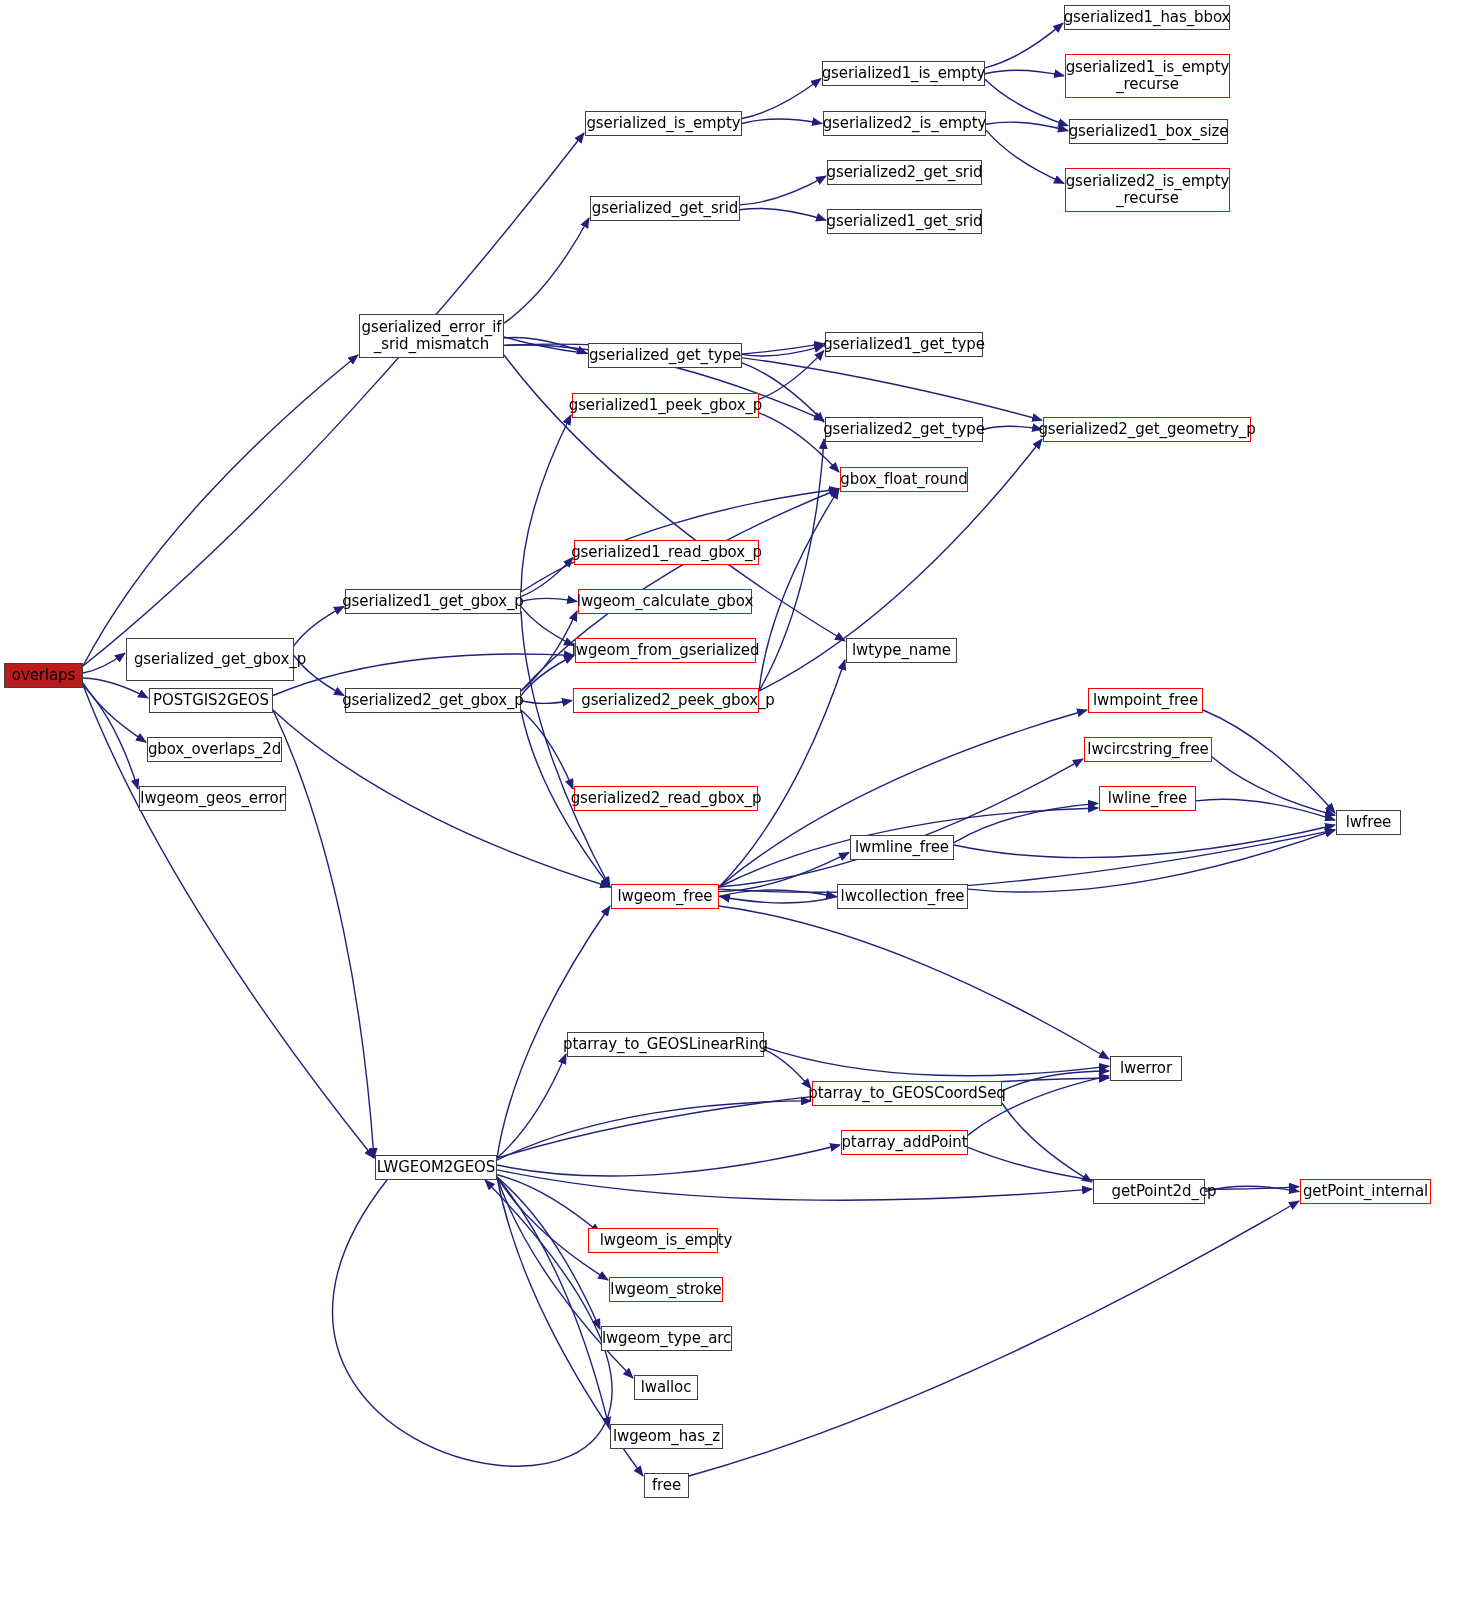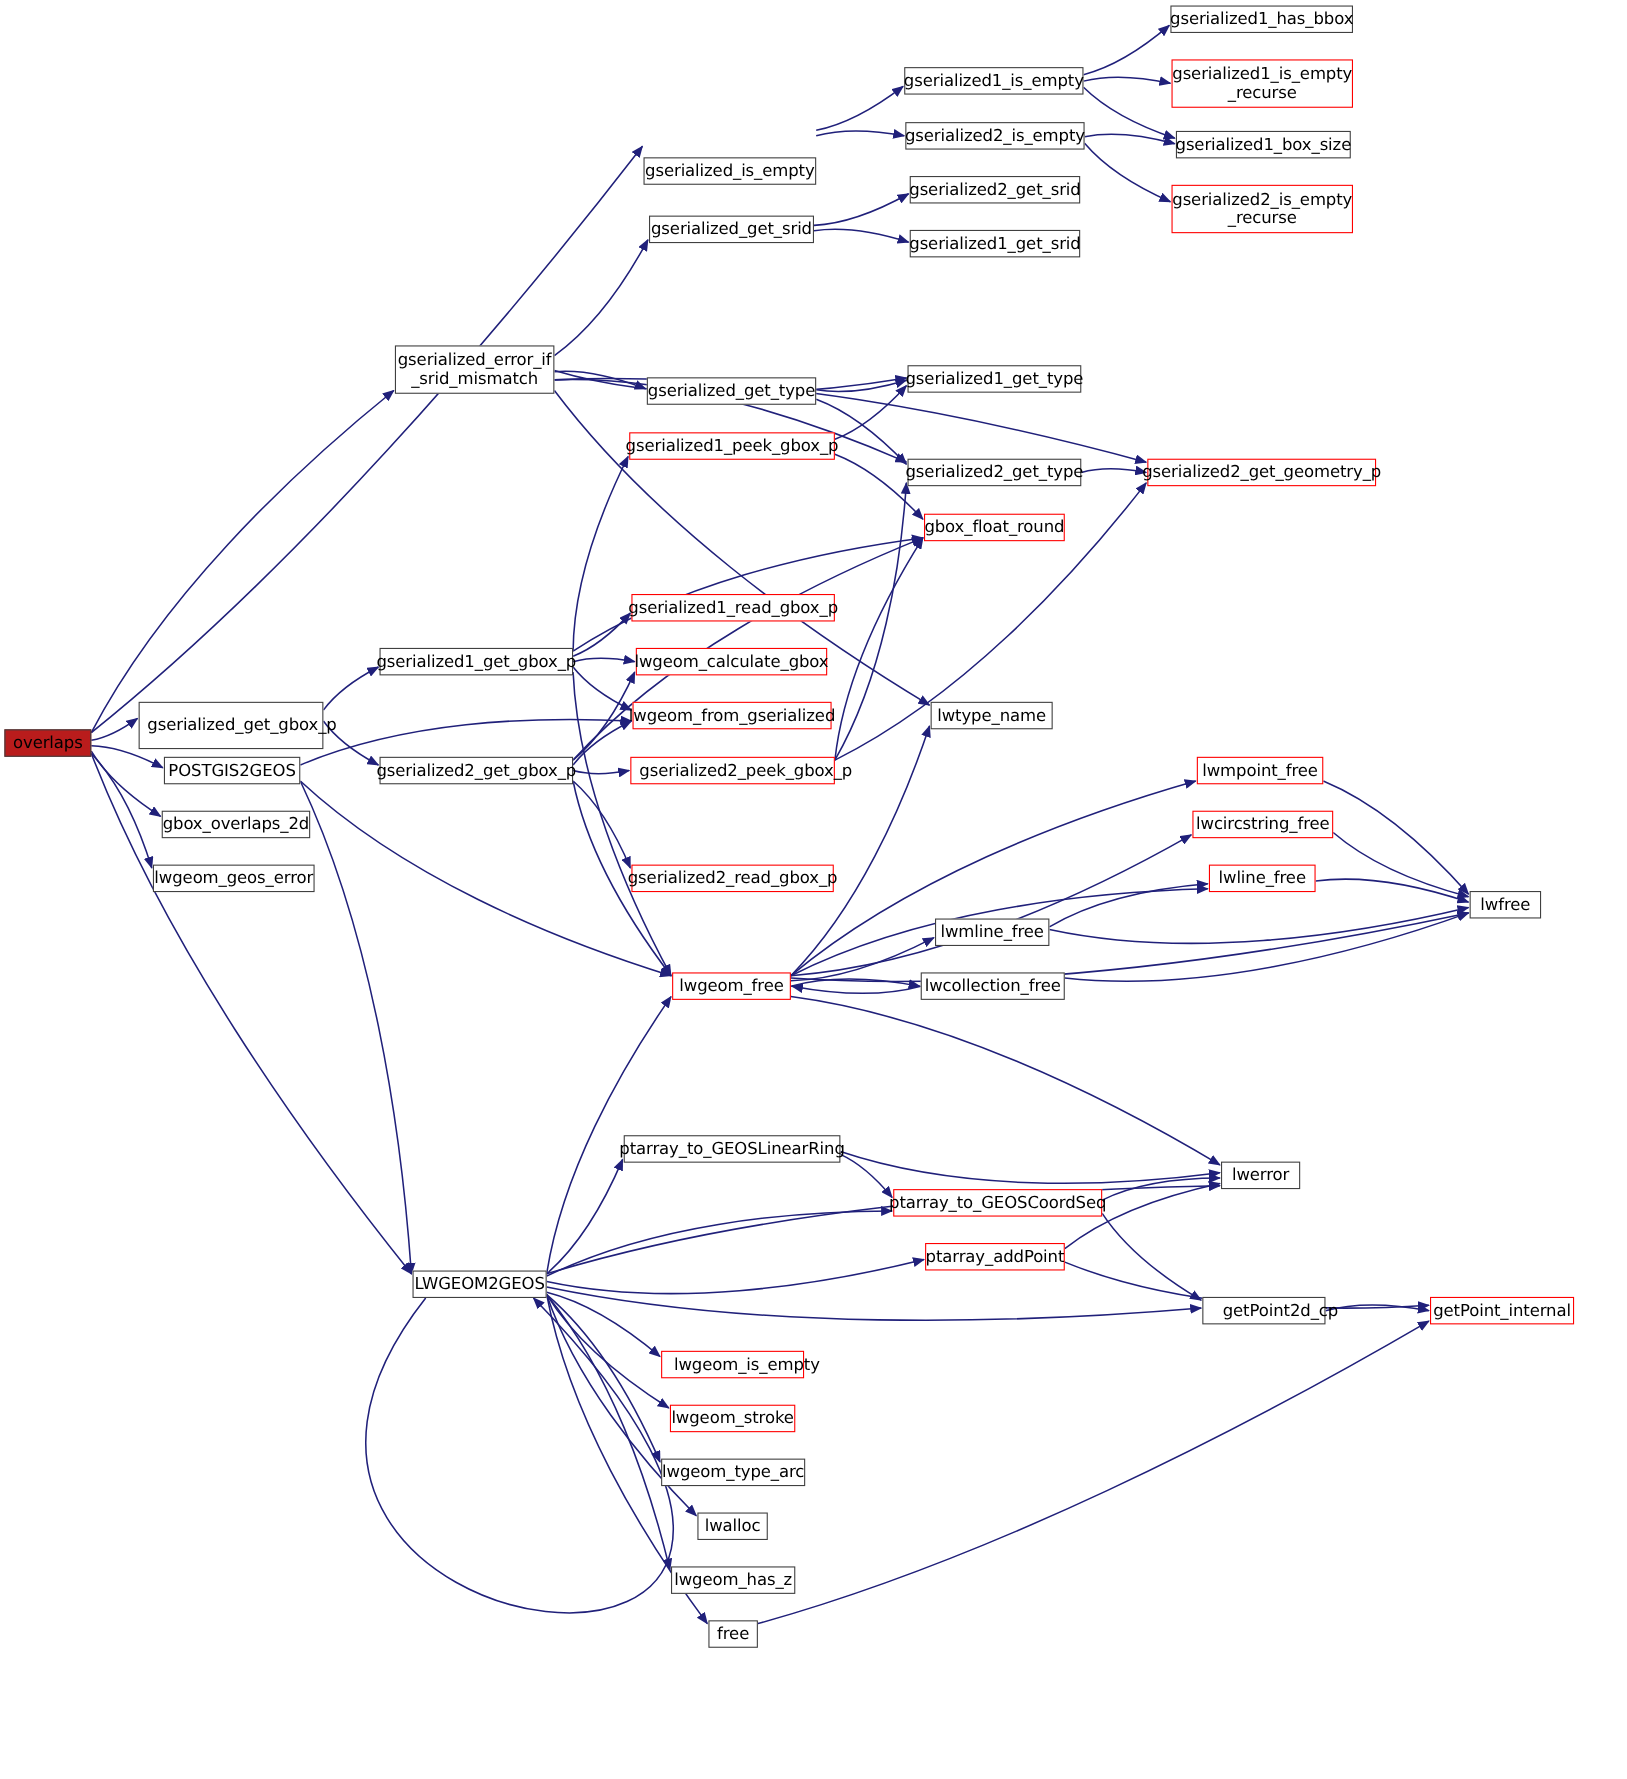--- a/index.html
+++ b/index.html
@@ -131,33 +131,33 @@
   <div id="nodes">
       <div class="node root" style="left: 4px; top: 663px; width: 79px; height: 25px;">overlaps</div>
       <div class="node" style="left: 126px; top: 638px; width: 168px; height: 43px; padding-left: 20px;">gserialized_get_gbox_p</div>
       <div class="node" style="left: 149px; top: 688px; width: 124px; height: 25px;">POSTGIS2GEOS</div>
       <div class="node" style="left: 147px; top: 737px; width: 135px; height: 25px;">gbox_overlaps_2d</div>
       <div class="node" style="left: 139px; top: 786px; width: 147px; height: 25px;">lwgeom_geos_error</div>
       <div class="node" style="left: 345px; top: 589px; width: 176px; height: 25px;">gserialized1_get_gbox_p</div>
       <div class="node" style="left: 345px; top: 688px; width: 176px; height: 25px;">gserialized2_get_gbox_p</div>
       <div class="node" style="left: 359px; top: 314px; width: 145px; height: 44px;">gserialized_error_if
 _srid_mismatch</div>
-      <div class="node" style="left: 585px; top: 111px; width: 157px; height: 25px; margin-top: 32px;">gserialized_is_empty</div>
+      <div class="node" style="left: 585px; top: 111px; width: 157px; height: 25px;">gserialized_is_empty</div>
       <div class="node" style="left: 590px; top: 196px; width: 150px; height: 25px;">gserialized_get_srid</div>
       <div class="node" style="left: 588px; top: 343px; width: 154px; height: 25px;">gserialized_get_type</div>
       <div class="node red" style="left: 572px; top: 393px; width: 187px; height: 25px;">gserialized1_peek_gbox_p</div>
       <div class="node red" style="left: 574px; top: 540px; width: 185px; height: 25px;">gserialized1_read_gbox_p</div>
       <div class="node red" style="left: 578px; top: 589px; width: 174px; height: 25px;">lwgeom_calculate_gbox</div>
       <div class="node red" style="left: 575px; top: 638px; width: 181px; height: 25px;">lwgeom_from_gserialized</div>
       <div class="node red" style="left: 573px; top: 688px; width: 186px; height: 25px; padding-left: 24px;">gserialized2_peek_gbox_p</div>
       <div class="node red" style="left: 574px; top: 786px; width: 184px; height: 25px;">gserialized2_read_gbox_p</div>
       <div class="node red" style="left: 611px; top: 884px; width: 108px; height: 25px;">lwgeom_free</div>
       <div class="node" style="left: 567px; top: 1032px; width: 197px; height: 25px;">ptarray_to_GEOSLinearRing</div>
       <div class="node" style="left: 375px; top: 1155px; width: 122px; height: 25px;">LWGEOM2GEOS</div>
-      <div class="node red" style="left: 601px; top: 1228px; width: 130px; height: 25px; padding-left: 26px;">lwgeom_is_empty</div>
+      <div class="node red" style="left: 588px; top: 1228px; width: 130px; height: 25px; padding-left: 26px;">lwgeom_is_empty</div>
       <div class="node red" style="left: 609px; top: 1277px; width: 114px; height: 25px;">lwgeom_stroke</div>
       <div class="node" style="left: 601px; top: 1326px; width: 131px; height: 25px;">lwgeom_type_arc</div>
       <div class="node" style="left: 634px; top: 1375px; width: 64px; height: 25px;">lwalloc</div>
       <div class="node" style="left: 610px; top: 1424px; width: 113px; height: 25px;">lwgeom_has_z</div>
       <div class="node" style="left: 644px; top: 1473px; width: 45px; height: 25px;">free</div>
       <div class="node" style="left: 822px; top: 61px; width: 163px; height: 25px;">gserialized1_is_empty</div>
       <div class="node" style="left: 823px; top: 111px; width: 163px; height: 25px;">gserialized2_is_empty</div>
       <div class="node" style="left: 827px; top: 160px; width: 155px; height: 25px;">gserialized2_get_srid</div>
       <div class="node" style="left: 827px; top: 209px; width: 155px; height: 25px;">gserialized1_get_srid</div>
       <div class="node" style="left: 825px; top: 332px; width: 158px; height: 25px;">gserialized1_get_type</div>

